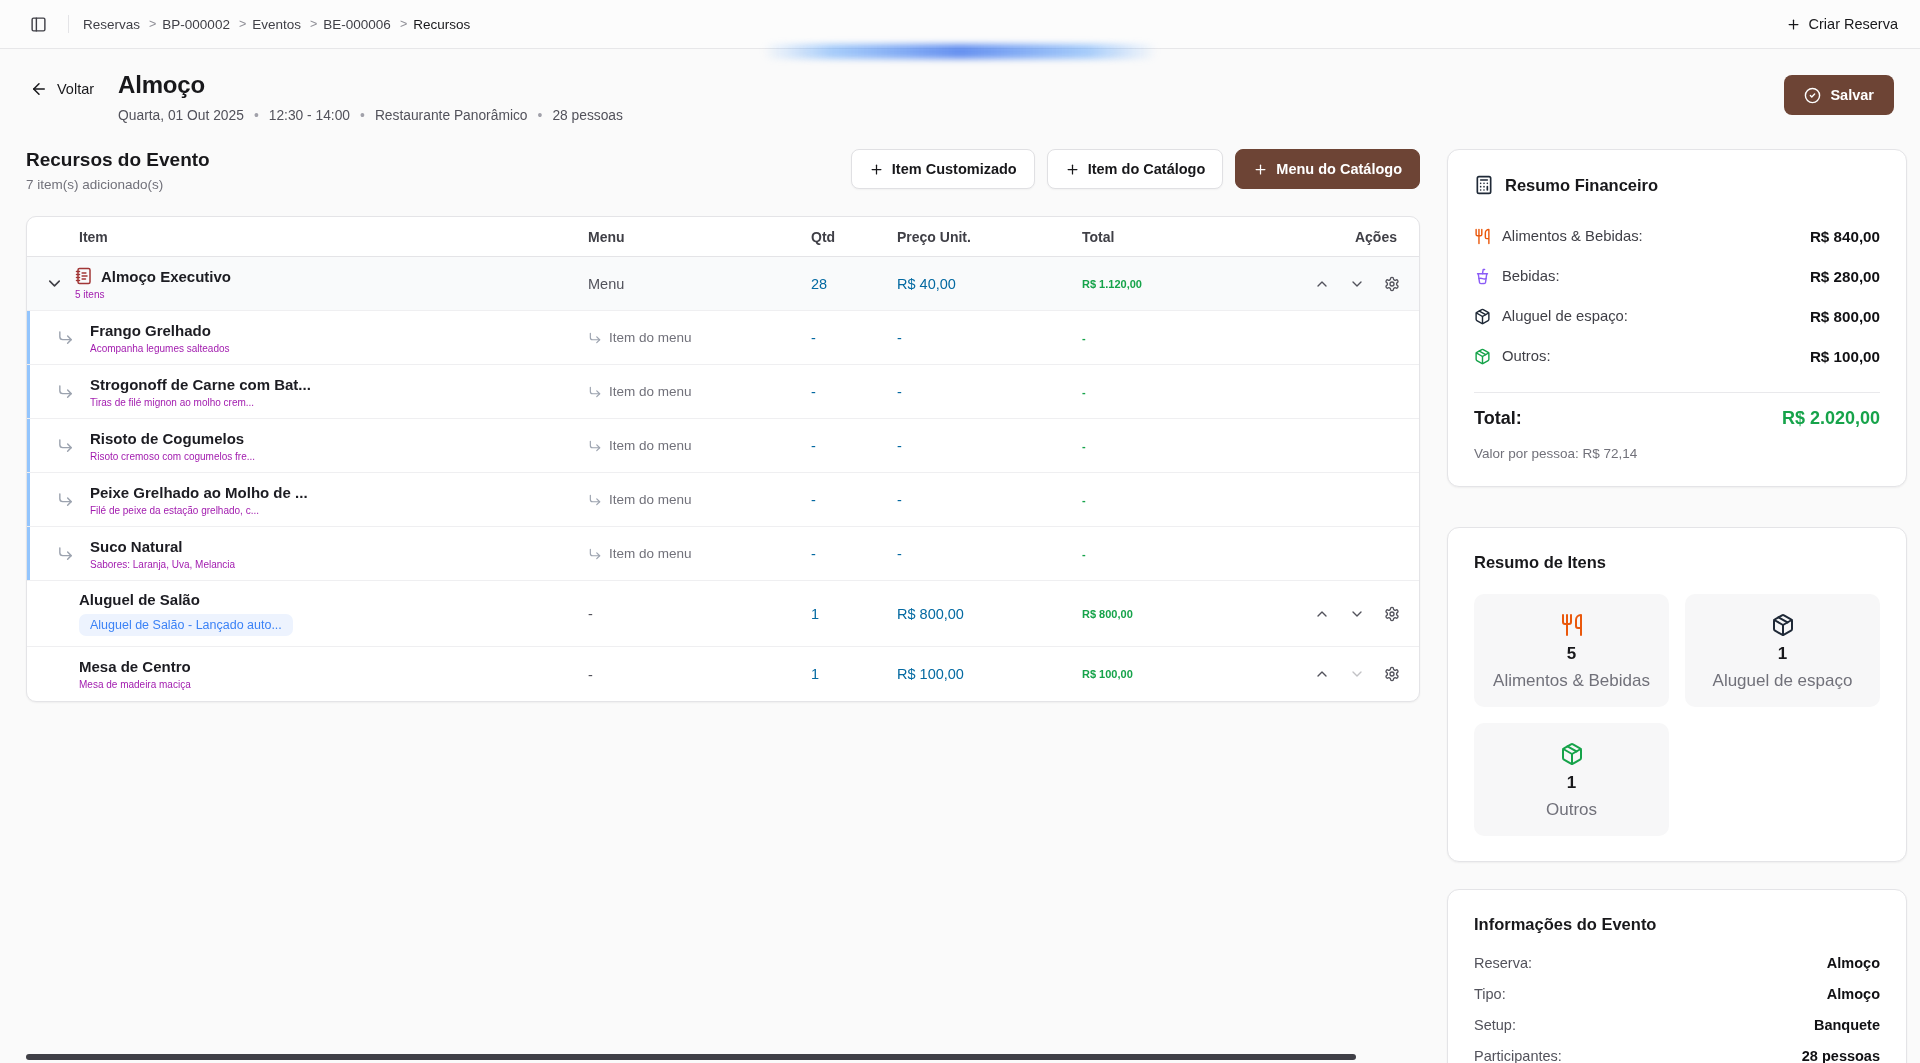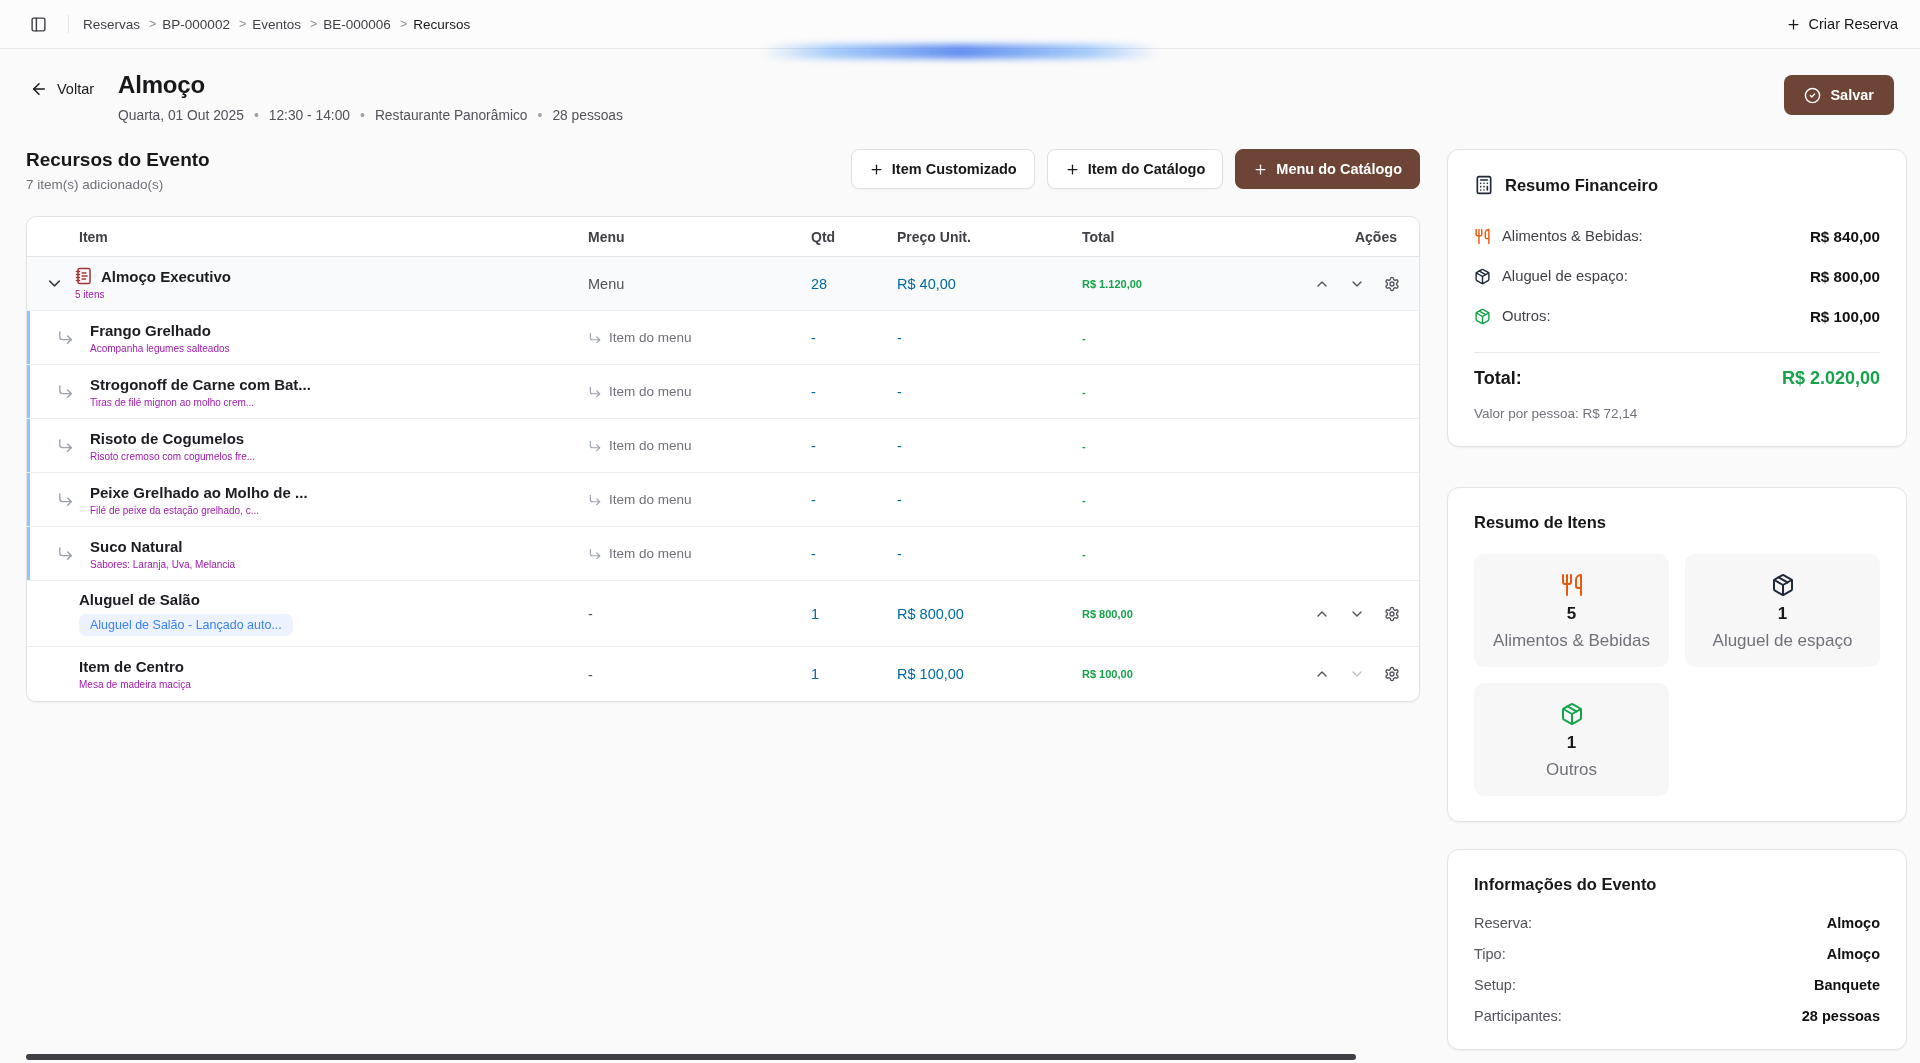--- a/index.html
+++ b/index.html
@@ -542,21 +542,21 @@
               </span>
             </div>
           </div>
 
           <div class="t-grid t-row row-item">
             <div class="cell cell-item">
 
               <span class="block">
                 <span class="name-line">
 
-                  <span class="item-name">Item de Centro</span>
+                  <span class="item-name">Mesa de Centro</span>
                 </span>
                 <span class="item-sub">Mesa de madeira maciça</span>
 
               </span>
             </div>
             <div class="cell cell-menu">
               <span class="menu-text">-</span>
               
             </div>
             <div class="cell cell-qtd">1</div>
@@ -616,20 +616,34 @@
                   <path d="M3 2v7c0 1.1.9 2 2 2h4a2 2 0 0 0 2-2V2"></path>
                   <path d="M7 2v20"></path>
                   <path d="M21 15V2a5 5 0 0 0-5 5v6c0 1.1.9 2 2 2h3Zm0 0v7"></path>
                 </svg>
               </span>
               <span class="fin-label">Alimentos &amp; Bebidas:</span>
             </span>
             <span class="fin-value">R$ 840,00</span>
           </div>
 
+          <div class="fin-row">
+            <span class="fin-left">
+              <span class="ic ic-17" style="color: rgb(139, 92, 246);">
+                <svg viewBox="0 0 24 24" fill="none" stroke="currentColor" stroke-width="2" stroke-linecap="round" stroke-linejoin="round">
+                  <path d="m6 8 1.75 12.28a2 2 0 0 0 2 1.72h4.54a2 2 0 0 0 2-1.72L18 8"></path>
+                  <path d="M5 8h14"></path>
+                  <path d="M7 15a6.47 6.47 0 0 1 5 0 6.47 6.47 0 0 0 5 0"></path>
+                  <path d="m12 8 1-6h2"></path>
+                </svg>
+              </span>
+              <span class="fin-label">Bebidas:</span>
+            </span>
+            <span class="fin-value">R$ 280,00</span>
+          </div>
 
           <div class="fin-row">
             <span class="fin-left">
               <span class="ic ic-17" style="color: rgb(31, 41, 55);">
                 <svg viewBox="0 0 24 24" fill="none" stroke="currentColor" stroke-width="2" stroke-linecap="round" stroke-linejoin="round">
                   <path d="M11 21.73a2 2 0 0 0 2 0l7-4A2 2 0 0 0 21 16V8a2 2 0 0 0-1-1.73l-7-4a2 2 0 0 0-2 0l-7 4A2 2 0 0 0 3 8v8a2 2 0 0 0 1 1.73z"></path>
                   <path d="M12 22V12"></path>
                   <path d="m3.3 7 8.7 5 8.7-5"></path>
                   <path d="m7.5 4.27 9 5.15"></path>
                 </svg>

